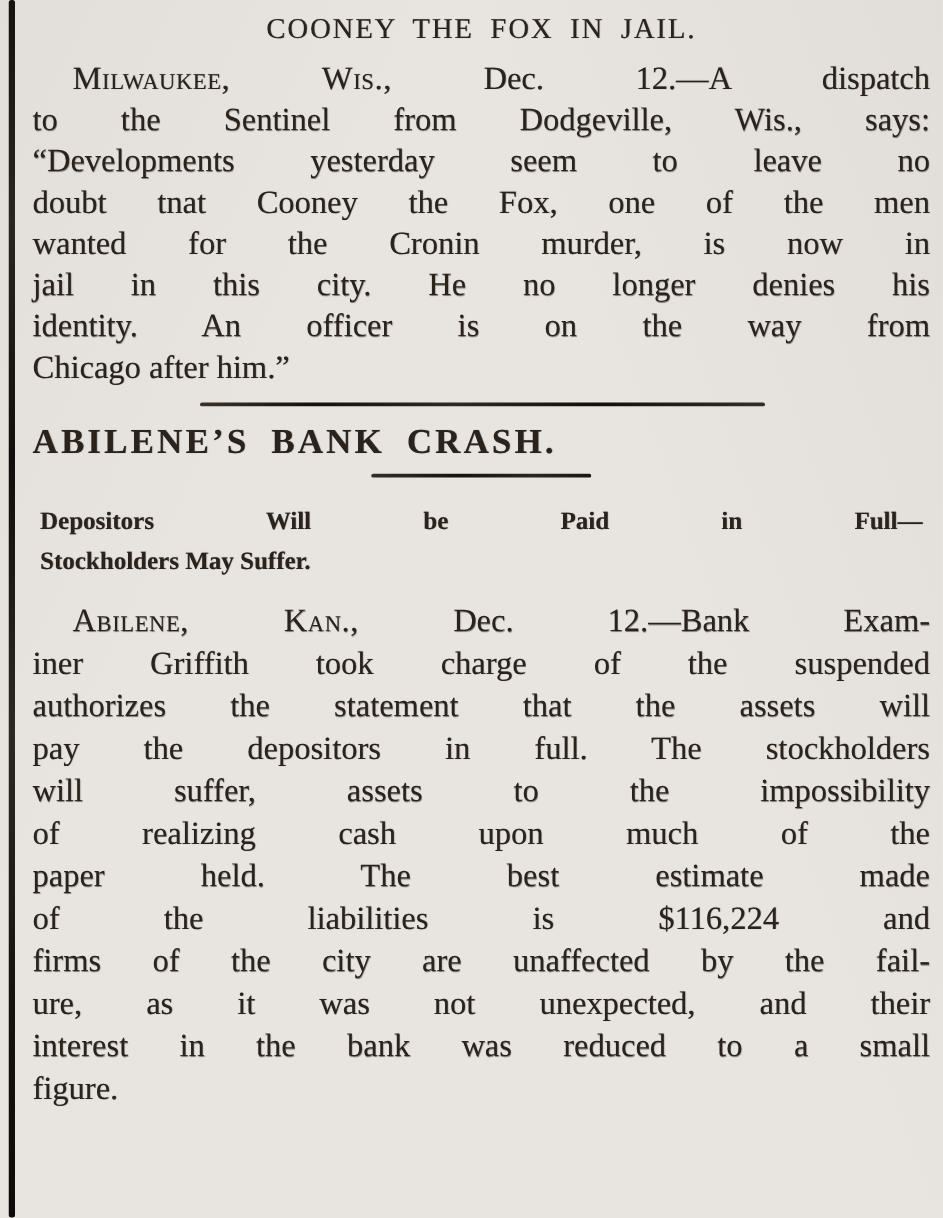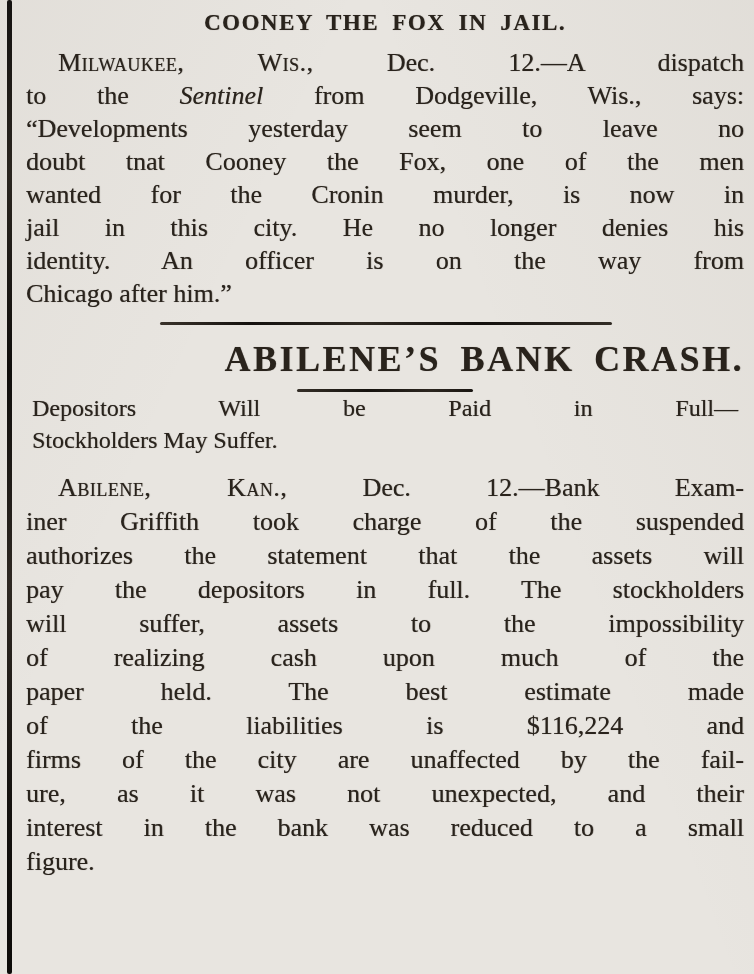--- a/index.html
+++ b/index.html
@@ -29,21 +29,21 @@
     border-radius: 2px;
   }
   .column {
     position: absolute;
     left: 26px; top: 8px;
     width: 718px;
   }
   .ink { text-shadow: 0.4px 0.4px 0.7px rgba(35,28,20,0.55); }
   .headline-1 {
     text-align: center;
-    font-weight: bold;
+    font-weight: normal;
     font-size: 23px;
     letter-spacing: 1.5px;
     word-spacing: 6px;
     margin: 2px 0 0 0;
   }
   .body-block-1 {
     margin-top: 10px;
     font-size: 26px;
     line-height: 33px;
   }
@@ -59,46 +59,47 @@
   }
   .bline.endline {
     text-align: right;
     text-align-last: left;
   }
   .bline.first-line { text-indent: 32px; }
   .dateline {
     font-variant: small-caps;
     letter-spacing: 0.5px;
   }
-  .italic { font-style: italic; }
+  .italic { }
   .rule-long {
     height: 3px;
     width: 452px;
     margin: 12px 0 0 134px;
     background: linear-gradient(90deg, #3a332b 0%, #14110e 20%, #2f2922 45%, #120f0c 70%, #332d26 100%);
     border-radius: 2px;
   }
   .headline-2 {
     margin-top: 13px;
-    text-align: right;
+    text-align: left;
     font-weight: bold;
-    font-size: 36px;
+    font-size: 28px;
     letter-spacing: 2.5px;
     word-spacing: 8px;
   }
   .rule-short {
     height: 3px;
     width: 176px;
     margin: 9px auto 0 auto;
     background: linear-gradient(90deg, #342e27 0%, #16130f 40%, #2c2620 75%, #1a1612 100%);
     border-radius: 2px;
   }
   .subhead {
-    font-weight: normal;
-    font-size: 24px;
+    margin-top: 19px;
+    font-weight: bold;
+    font-size: 20px;
     line-height: 32px;
     padding: 0 6px;
   }
   .subhead-line-1 {
     text-align: justify;
     text-align-last: justify;
     white-space: nowrap;
   }
   .subhead-line-2 { }
 </style>

